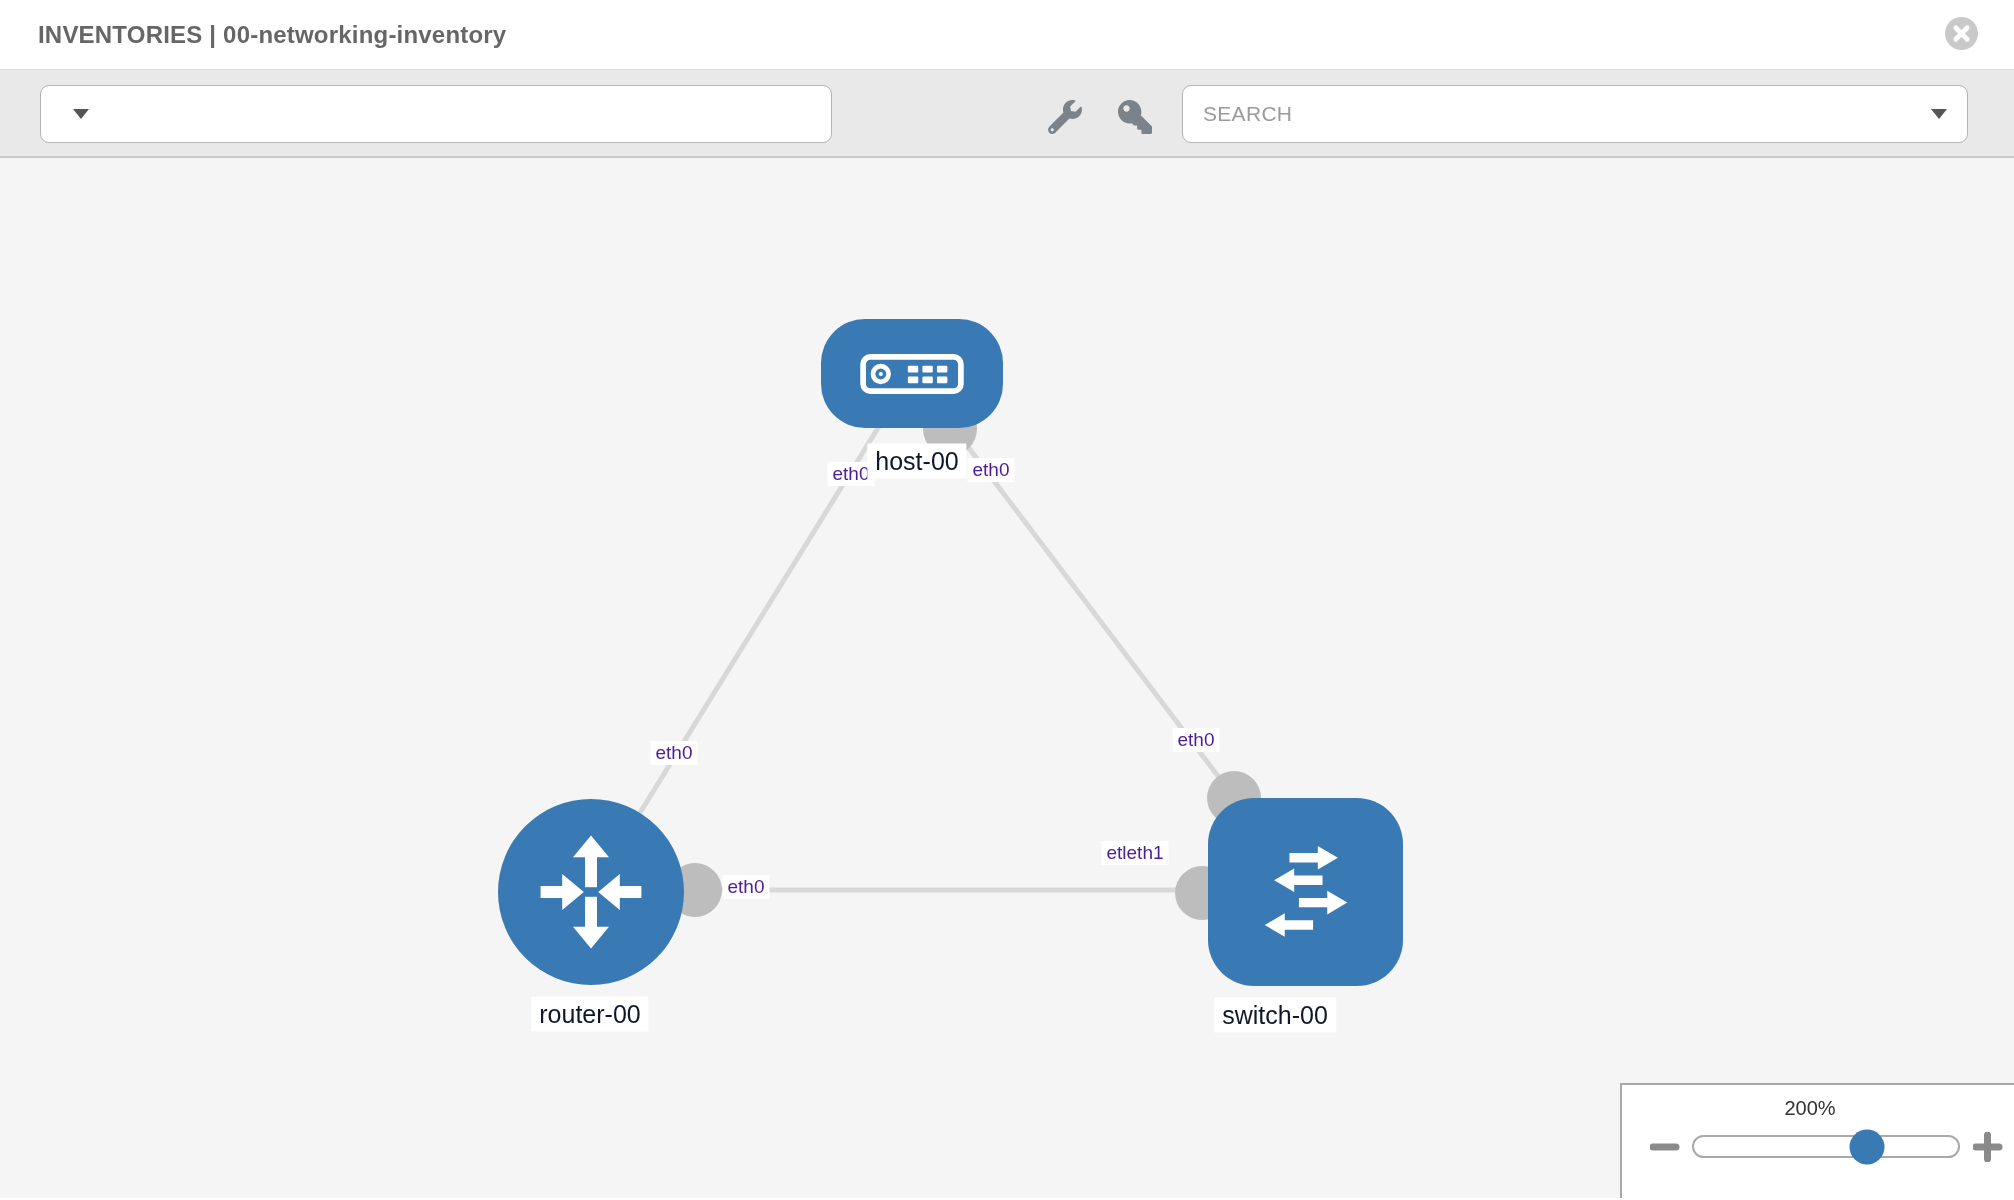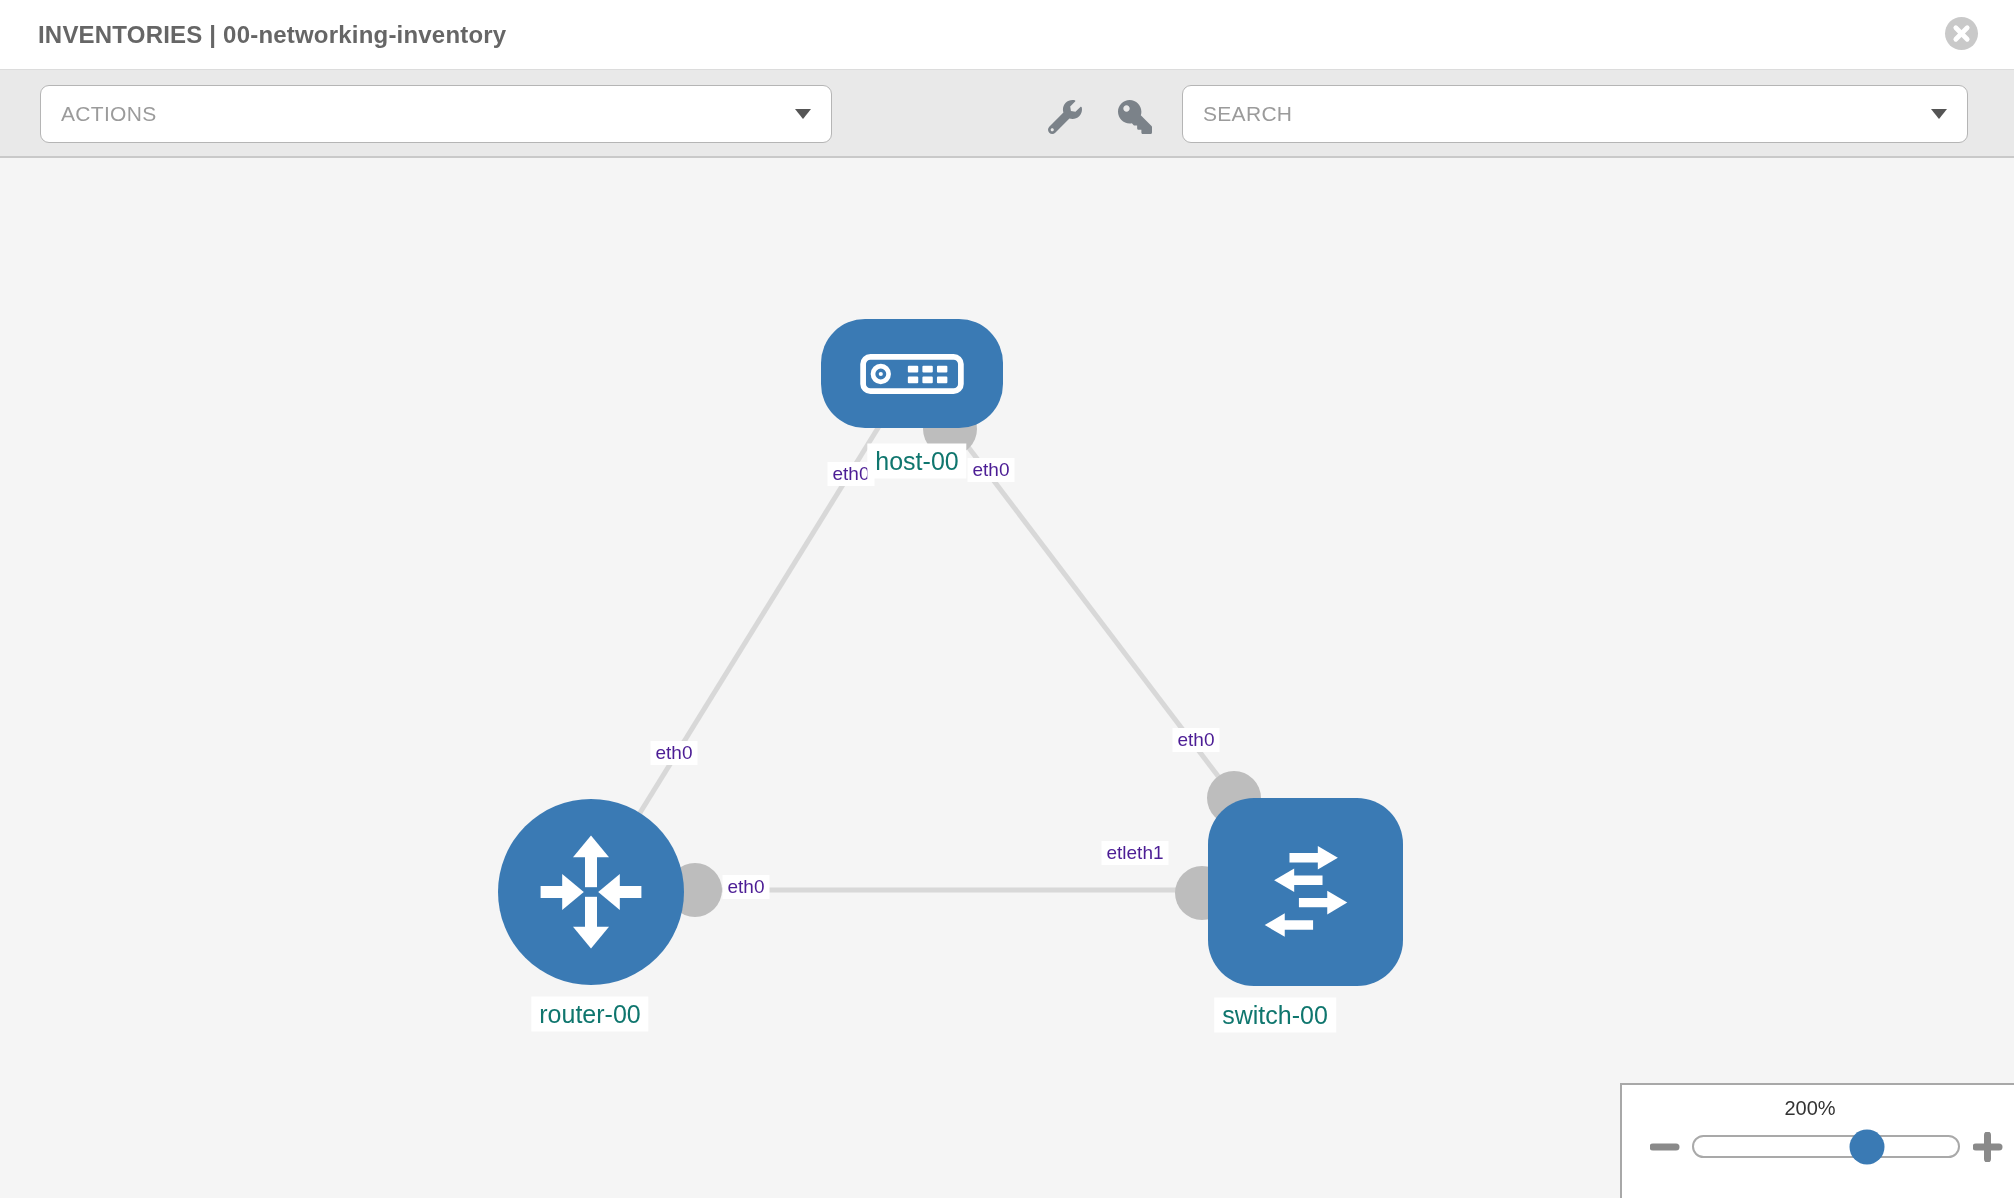--- a/index.html
+++ b/index.html
@@ -36,21 +36,21 @@
 
   
   .canvas{position:relative;height:1040px;background:var(--canvas-bg);overflow:hidden;}
   .links-svg{position:absolute;left:0;top:0;}
 
   .node{position:absolute;background:var(--node-blue);display:flex;align-items:center;justify-content:center;cursor:pointer;}
   .node-host{left:821px;top:161px;width:182px;height:109px;border-radius:44px;}
   .node-router{left:498px;top:641px;width:186px;height:186px;border-radius:50%;}
   .node-switch{left:1208px;top:640px;width:195px;height:188px;border-radius:46px;}
 
-  .node-label{position:absolute;transform:translate(-50%,-50%);background:#fff;color:#0f766e;
+  .node-label{position:absolute;transform:translate(-50%,-50%);background:#fff;color:#0f172a;
     font-size:25px;padding:3px 8px;white-space:nowrap;z-index:5;}
   .iface-label{position:absolute;transform:translate(-50%,-50%);background:#fff;color:#4c1d95;
     font-size:19px;padding:1px 5px;white-space:nowrap;z-index:4;}
 
   
   .zoom-panel{position:absolute;left:1620px;top:925px;width:394px;height:118px;background:#fff;
     border-top:2px solid #a8a8a8;border-left:2px solid #a8a8a8;}
   .zoom-level{position:absolute;left:0;right:16px;top:12px;text-align:center;font-size:20px;color:#333;}
   .zoom-minus{position:absolute;left:28px;top:47px;cursor:pointer;}
   .zoom-plus{position:absolute;left:351px;top:47px;cursor:pointer;}
@@ -69,21 +69,20 @@
     <div class="close-btn">
       <svg width="19" height="19" viewBox="0 0 20 20">
         <line x1="4" y1="4" x2="16" y2="16" stroke="#fff" stroke-width="5" stroke-linecap="round"></line>
         <line x1="16" y1="4" x2="4" y2="16" stroke="#fff" stroke-width="5" stroke-linecap="round"></line>
       </svg>
     </div>
   </div>
 
   <div class="toolbar">
     <div class="dropdown dd-actions">
-      <span class="dd-label">ACTIONS</span>
       <span class="caret"></span>
     </div>
 
     <svg class="tool-icon tool-wrench" viewBox="0 0 512 512">
       <path fill="#7b8289" d="M507.73 109.1c-2.24-9.03-13.54-12.09-20.12-5.51l-74.36 74.36-67.88-11.31-11.31-67.88 74.36-74.36c6.62-6.62 3.43-17.9-5.66-20.16-47.38-11.74-99.55.91-136.58 37.93-39.64 39.64-50.55 97.1-34.05 147.2L18.74 402.76c-24.99 24.99-24.99 65.51 0 90.5 24.99 24.99 65.51 24.99 90.5 0l213.21-213.21c50.12 16.71 107.47 5.68 147.37-34.22 37.07-37.07 49.7-89.32 37.91-136.73zM64 472c-13.25 0-24-10.75-24-24 0-13.26 10.75-24 24-24s24 10.74 24 24c0 13.25-10.75 24-24 24z"></path>
     </svg>
 
     <svg class="tool-icon tool-key" viewBox="0 0 512 512" style="transform:scaleX(-1);">
       <path fill="#7b8289" d="M512 176.001C512 273.203 433.202 352 336 352c-11.22 0-22.19-1.062-32.827-3.069l-24.012 27.014A23.999 23.999 0 0 1 261.223 384H224v40c0 13.255-10.745 24-24 24h-40v40c0 13.255-10.745 24-24 24H24c-13.255 0-24-10.745-24-24v-78.059c0-6.365 2.529-12.47 7.029-16.971l161.802-161.802C163.108 213.814 160 195.271 160 176 160 78.798 238.797.001 335.999 0 433.488-.001 512 78.511 512 176.001zM336 128c0 26.51 21.49 48 48 48s48-21.49 48-48-21.49-48-48-48-48 21.49-48 48z"></path>
     </svg>

